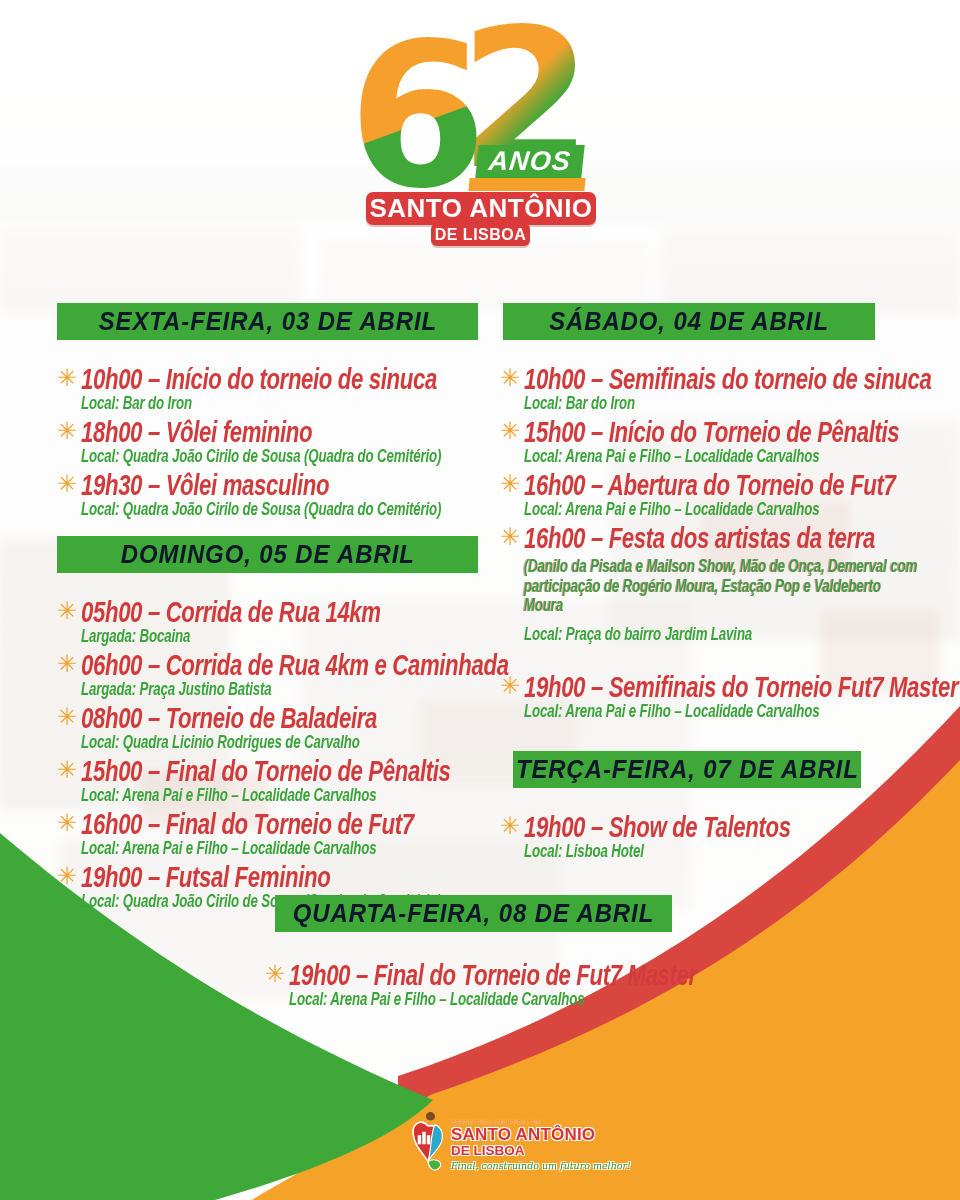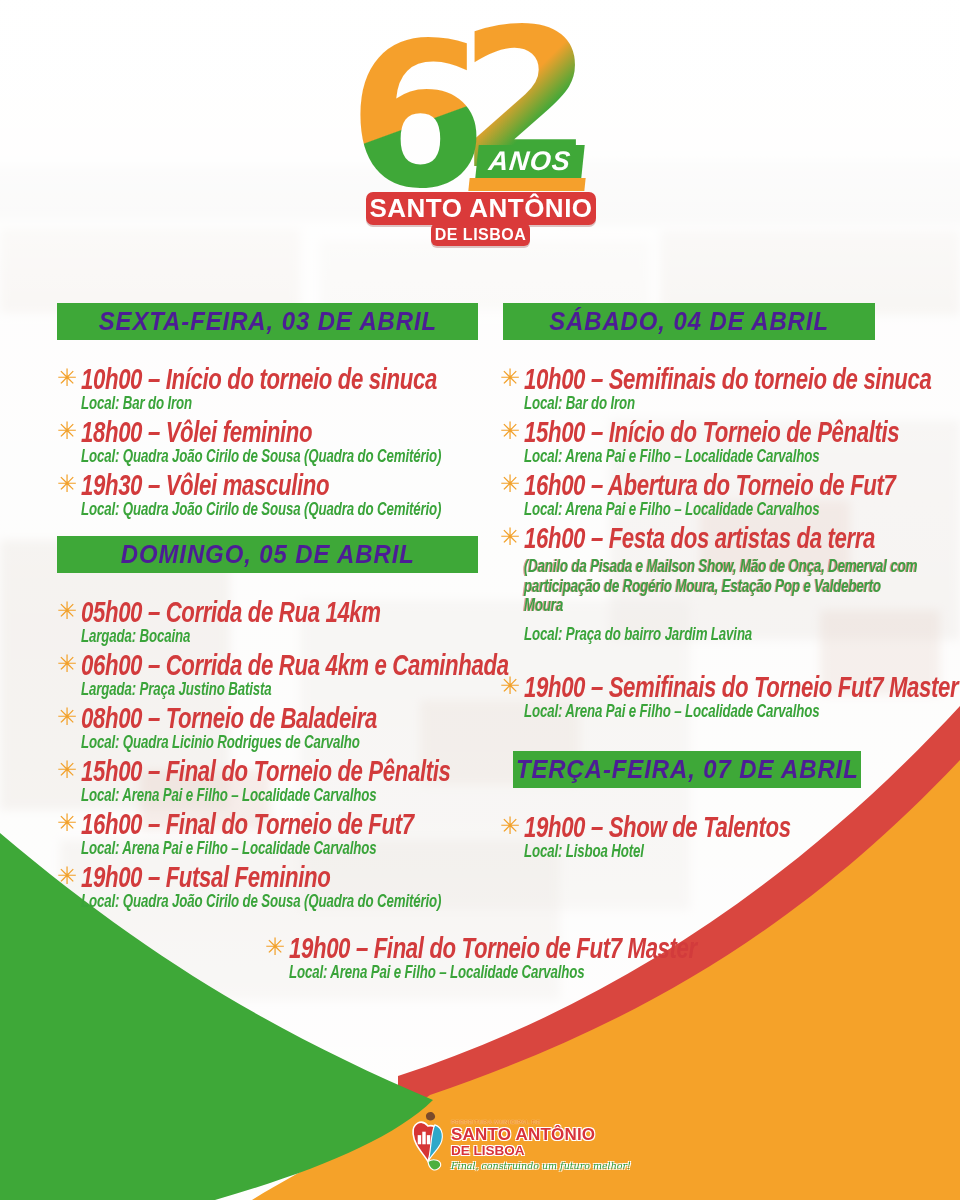--- a/index.html
+++ b/index.html
@@ -46,21 +46,21 @@
     background:#da3a3a;border-radius:6px;box-shadow:0 2px 0 rgba(120,20,20,.25);
     display:flex;align-items:center;justify-content:center;
     color:#fff;font-weight:bold;font-size:16px;letter-spacing:.5px;
   }
   
   .col{position:absolute;z-index:3;}
   .col-left{left:57px;top:303px;width:421px;}
   .col-right{left:500px;top:303px;width:412px;}
   .day-bar{
     background:#3ea838;height:37px;display:flex;align-items:center;justify-content:center;
-    color:#4c1d95;font-weight:bold;font-style:italic;font-size:26px;letter-spacing:1px;
+    color:#0f172a;font-weight:bold;font-style:italic;font-size:26px;letter-spacing:1px;
     white-space:nowrap;
   }
   .day-bar .cond{transform:scaleX(.92);transform-origin:50% 50%;display:inline-block;}
   .events{padding-top:24px;}
   .ev{display:flex;margin-bottom:4px;}
   .ast{width:24px;flex:none;font-style:normal;color:#f2a12b;font-size:24px;line-height:28px;}
   .ast::before{content:"\2733";}
   .ev-body{flex:1;min-width:0;}
   .ev-title{
     color:#d23b3c;font-weight:bold;font-style:italic;font-size:30px;line-height:30px;
@@ -81,21 +81,21 @@
   .ev-local.gap{margin-top:9px;}
   .mt-dom{margin-top:17px;}
   .mt-seg{margin-top:19px;}
   .mt-ter{margin-top:30px;}
   .events.pad-ter{padding-top:24px;}
   .bar-sab{width:372px;margin-left:3px;}
   .bar-seg{width:402px;margin-left:-2px;}
   .bar-ter{width:348px;margin-left:13px;}
   .quarta{position:absolute;left:263px;top:895px;width:430px;z-index:3;}
   .bar-qua{width:397px;margin-left:12px;}
-  .quarta .events{padding-top:12px;padding-left:2px;margin-top:26px;}
+  .quarta .events{padding-top:28px;padding-left:2px;}
   
   .shapes{position:absolute;left:0;top:650px;width:960px;height:550px;z-index:2;}
   
   .footer-logo{position:absolute;left:410px;top:1110px;z-index:5;display:flex;}
   .fl-text{margin-left:5px;margin-top:9px;line-height:1;}
   .fl-small{color:#f08a21;font-size:6px;font-weight:bold;letter-spacing:.3px;
     text-shadow:0 0 1px #fff;}
   .fl-title{color:#d8323a;font-weight:bold;font-size:17px;letter-spacing:.2px;margin-top:1px;
     text-shadow:-1px -1px 0 #fff,1px -1px 0 #fff,-1px 1px 0 #fff,1px 1px 0 #fff;}
   .fl-title2{color:#d8323a;font-weight:bold;font-size:13.5px;margin-top:1px;
@@ -274,20 +274,23 @@
         <span class="ast"></span>
         <div class="ev-body">
           <div class="ev-title">19h00 – Show de Talentos</div>
           <div class="ev-local">Local: Lisboa Hotel</div>
         </div>
       </div>
     </div>
   </div>
 
   <div class="quarta">
+    <div class="day-bar bar-qua">
+      <span class="cond">QUARTA-FEIRA, 08 DE ABRIL</span>
+    </div>
     <div class="events">
       <div class="ev">
         <span class="ast"></span>
         <div class="ev-body">
           <div class="ev-title">19h00 – Final do Torneio de Fut7 Master</div>
           <div class="ev-local">Local: Arena Pai e Filho – Localidade Carvalhos</div>
         </div>
       </div>
     </div>
   </div>

